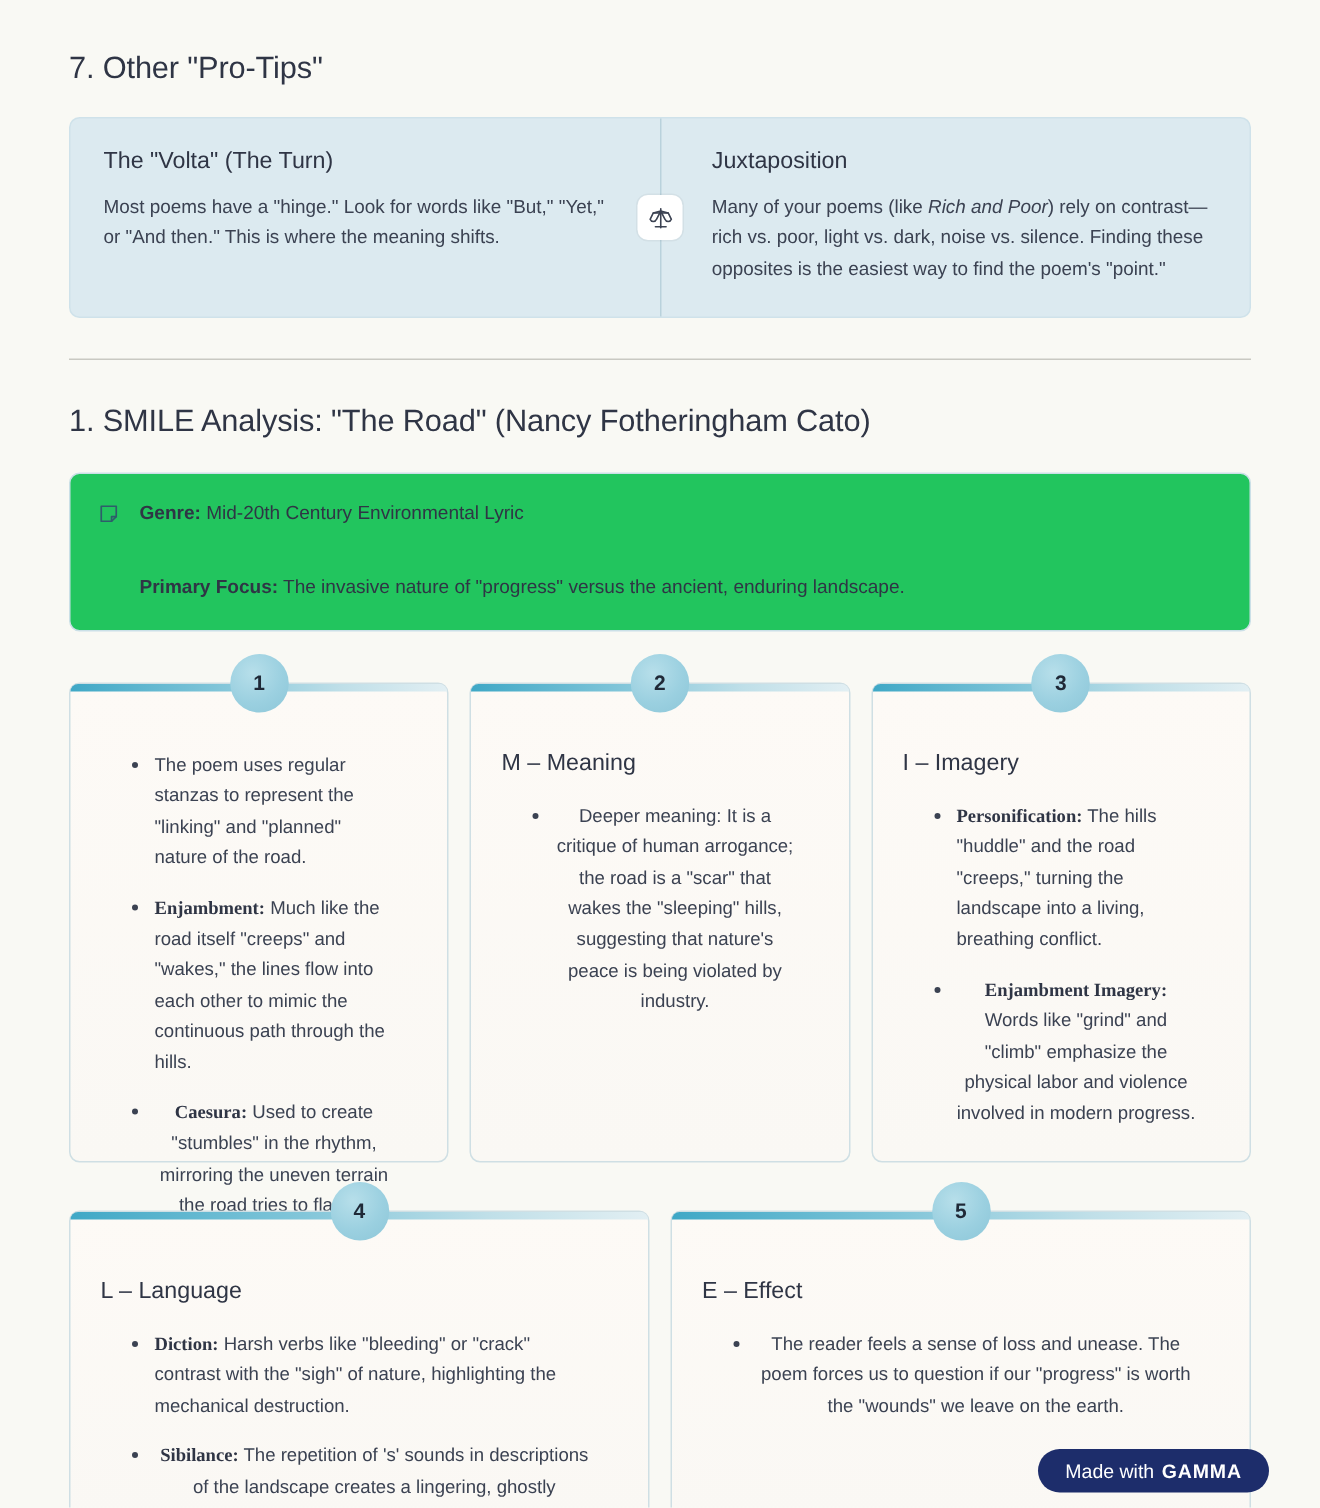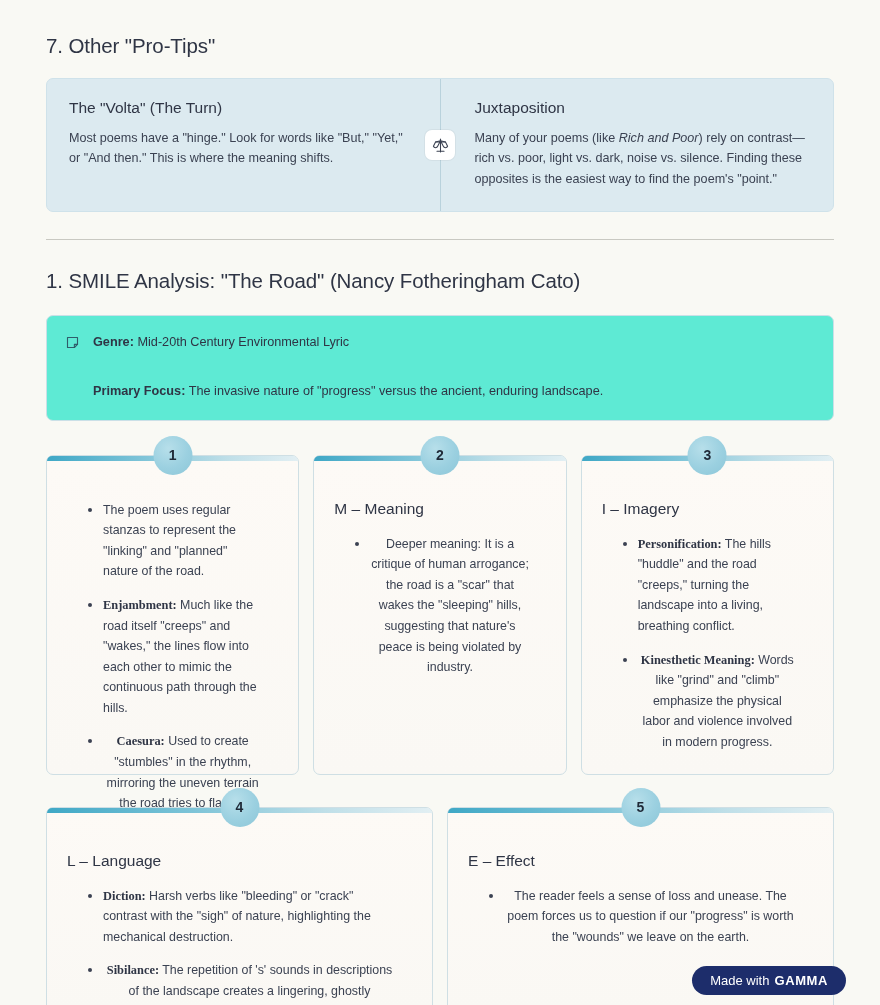--- a/index.html
+++ b/index.html
@@ -94,21 +94,21 @@
     height: 1px;
     background: #c9c9c2;
     margin: 27px 0 0 0;
   }
 
   #smile-heading-wrap { padding-top: 29px; }
 
   
   .genre-box {
     margin-top: 22px;
-    background: #5eead4;
+    background: #22c55e;
     border: 1px solid #cbe0e7;
     border-radius: 7px;
     display: flex;
     padding: 17px 20px 18px 18px;
     box-sizing: border-box;
   }
   .genre-icon {
     flex: 0 0 22px;
     padding-top: 2px;
   }
@@ -291,21 +291,21 @@
         <li><b></b><span>Deeper meaning: It is a critique of human arrogance; the road is a "scar" that wakes the "sleeping" hills, suggesting that nature's peace is being violated by industry.</span></li>
       </ul>
     </div>
 
     <div class="card">
       <div class="card-bar"></div>
       <div class="card-badge">3</div>
       <div class="card-title">I – Imagery</div>
       <ul>
         <li><b>Personification:</b><span> The hills "huddle" and the road "creeps," turning the landscape into a living, breathing conflict.</span></li>
-        <li><b>Kinesthetic Meaning:</b><span> Words like "grind" and "climb" emphasize the physical labor and violence involved in modern progress.</span></li>
+        <li><b>Enjambment Imagery:</b><span> Words like "grind" and "climb" emphasize the physical labor and violence involved in modern progress.</span></li>
       </ul>
     </div>
   </div>
 
   <div class="card-row row2">
 
     <div class="card">
       <div class="card-bar"></div>
       <div class="card-badge">4</div>
       <div class="card-title">L – Language</div>

